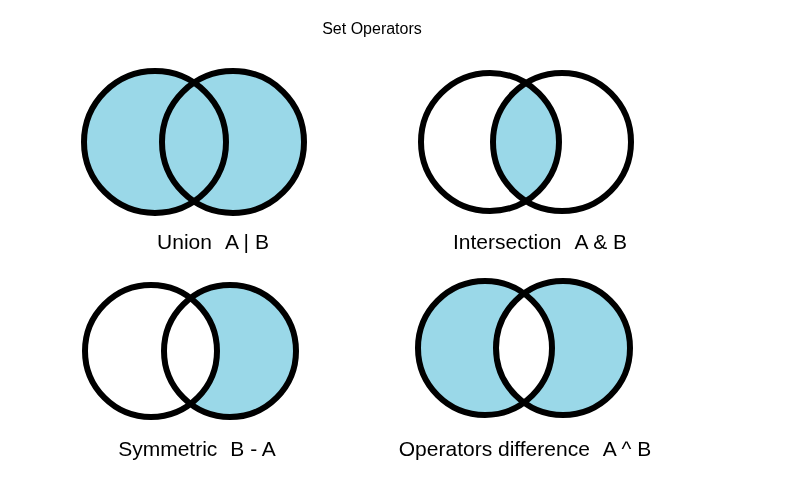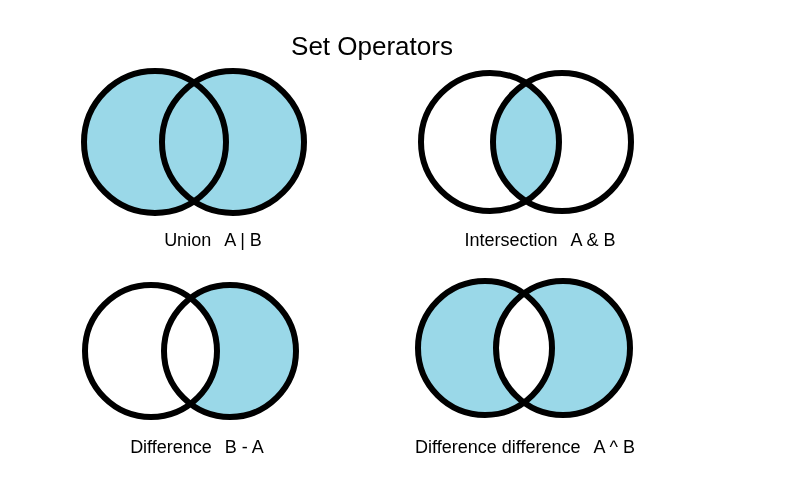--- a/index.html
+++ b/index.html
@@ -11,38 +11,38 @@
     height: 500px;
     position: relative;
     background: #ffffff;
     font-family: "Liberation Sans", sans-serif;
     color: #000000;
     overflow: hidden;
   }
   .page-title {
     position: absolute;
     left: 172px;
-    top: 31px;
+    top: 20px;
     width: 400px;
     text-align: center;
-    font-size: 26px;
+    font-size: 16px;
     font-weight: 400;
     letter-spacing: 0px;
   }
   .venn {
     position: absolute;
   }
   #venn-union          { left: 72px;  top: 62px;  }
   #venn-intersection   { left: 410px; top: 62px;  }
   #venn-difference     { left: 75px;  top: 277px; }
   #venn-symdiff        { left: 408px; top: 274px; }
   .caption {
     position: absolute;
     text-align: center;
-    font-size: 18px;
+    font-size: 21px;
     white-space: nowrap;
   }
   #caption-union        { left: 63px;  width: 300px; top: 230px; }
   #caption-intersection { left: 390px; width: 300px; top: 230px; text-align: center; }
   #caption-difference   { left: 47px;  width: 300px; top: 437px; }
   #caption-symdiff      { left: 345px; width: 360px; top: 437px; }
   .caption .expr {
     margin-left: 13px;
   }
 </style>
@@ -96,17 +96,17 @@
     <circle cx="155" cy="74" r="67" fill="none" stroke="#000000" stroke-width="6"></circle>
   </svg>
 
 <div id="caption-union" class="caption">
   <span>Union</span><span class="expr">A | B</span>
 </div>
 <div id="caption-intersection" class="caption">
   <span>Intersection</span><span class="expr">A &amp; B</span>
 </div>
 <div id="caption-difference" class="caption">
-  <span>Difference</span><span class="expr">B - A</span>
+  <span>Symmetric</span><span class="expr">B - A</span>
 </div>
 <div id="caption-symdiff" class="caption">
-  <span>Difference difference</span><span class="expr">A ^ B</span>
+  <span>Operators difference</span><span class="expr">A ^ B</span>
 </div>
 
 </body></html>

